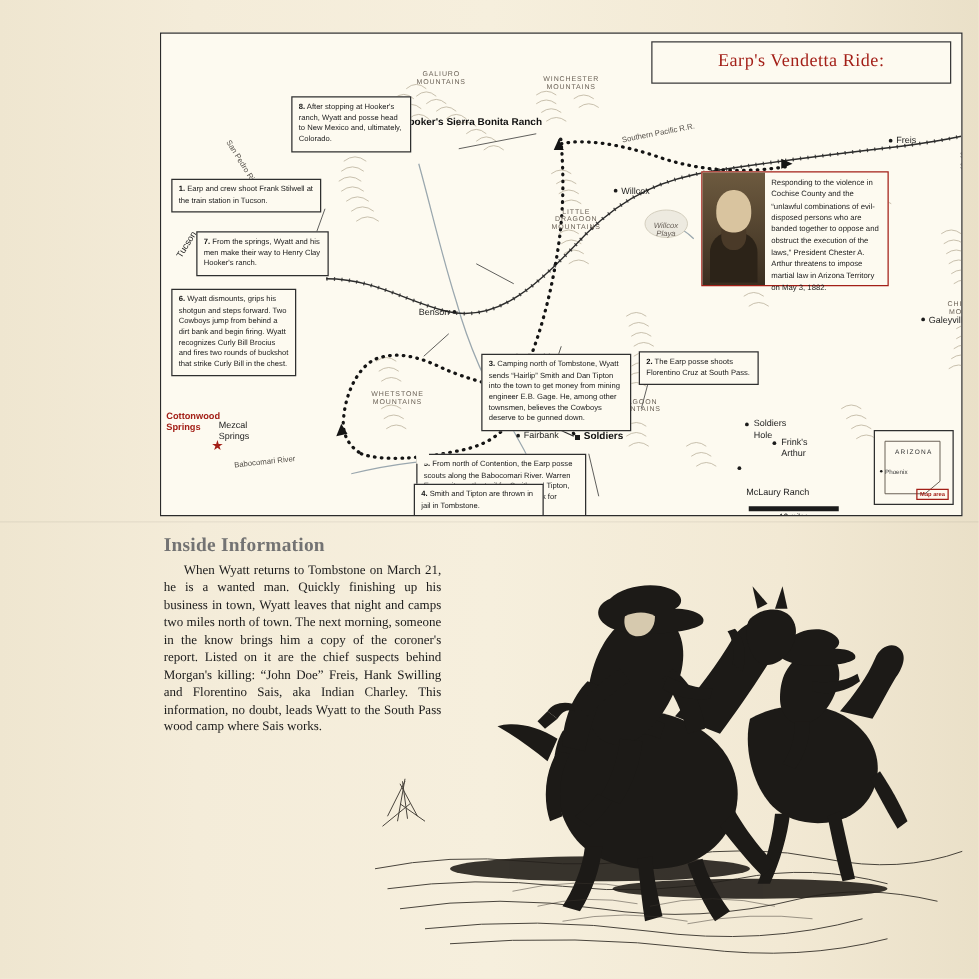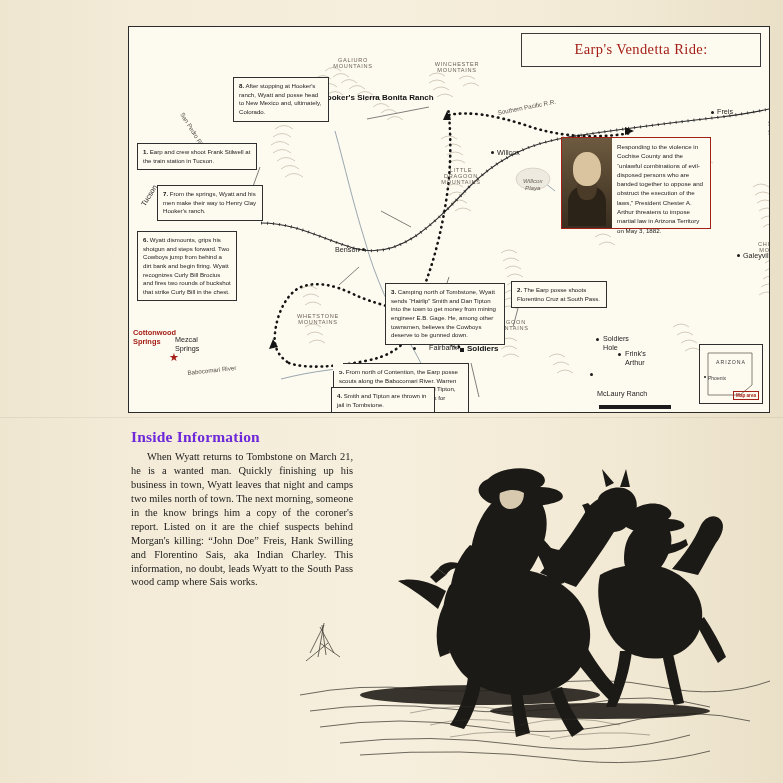--- a/index.html
+++ b/index.html
@@ -140,21 +140,21 @@
   .locator .ph { position:absolute; left:8px; top:30px; font-size:5px;}
   .locator .phdot{ position:absolute; left:4px; top:31px; width:2px;height:2px;background:#1b1b1b;border-radius:50%;}
   .locator .maparea {
     position:absolute; right:3px; bottom:3px; border:1px solid #a31f17; color:#a31f17;
     font-size:4.6px; padding:1px 2px; line-height:1.1; text-align:center; font-weight:bold;
   }
 
   
   .ii-head {
     position:absolute; left:131px; top:428px;
-    color:#6d28d9; font-family:"Liberation Serif", serif; font-weight:bold;
+    color:#737373; font-family:"Liberation Serif", serif; font-weight:bold;
     font-size:15.5px; letter-spacing:.2px;
   }
   .ii-body {
     position:absolute; left:131px; top:450px; width:222px;
     font-family:"Liberation Serif", serif; font-size:10.4px; line-height:1.34;
     color:#1a1a1a; text-align:justify;
   }
   .ii-body p { margin:0; text-indent:16px; }
 
   
@@ -282,21 +282,21 @@
 
   <div class="lbl lbl-town" style="left:206px;top:218px">Benson</div>
   <div class="dot" style="left:233px;top:221px"></div>
 
   <div class="lbl lbl-town" style="left:282px;top:254px">St. David</div>
   <div class="dot" style="left:276px;top:258px"></div>
 
   <div class="lbl lbl-town-b" style="left:278px;top:296px">Contention</div>
   <div class="dot-sq" style="left:272px;top:300px"></div>
 
-  <div class="lbl lbl-town" style="left:300px;top:316px">Fairbank</div>
+  <div class="lbl lbl-town" style="left:290px;top:316px">Fairbank</div>
   <div class="dot" style="left:284px;top:320px"></div>
 
   <div class="lbl lbl-town-b" style="left:338px;top:317px">Soldiers</div>
   <div class="dot-sq" style="left:331px;top:321px"></div>
 
   <div class="lbl lbl-town" style="left:289px;top:358px">Charleston</div>
   <div class="dot" style="left:283px;top:362px"></div>
 
   <div class="lbl lbl-town" style="left:474px;top:307px;line-height:1.25">Soldiers
 Hole</div>

